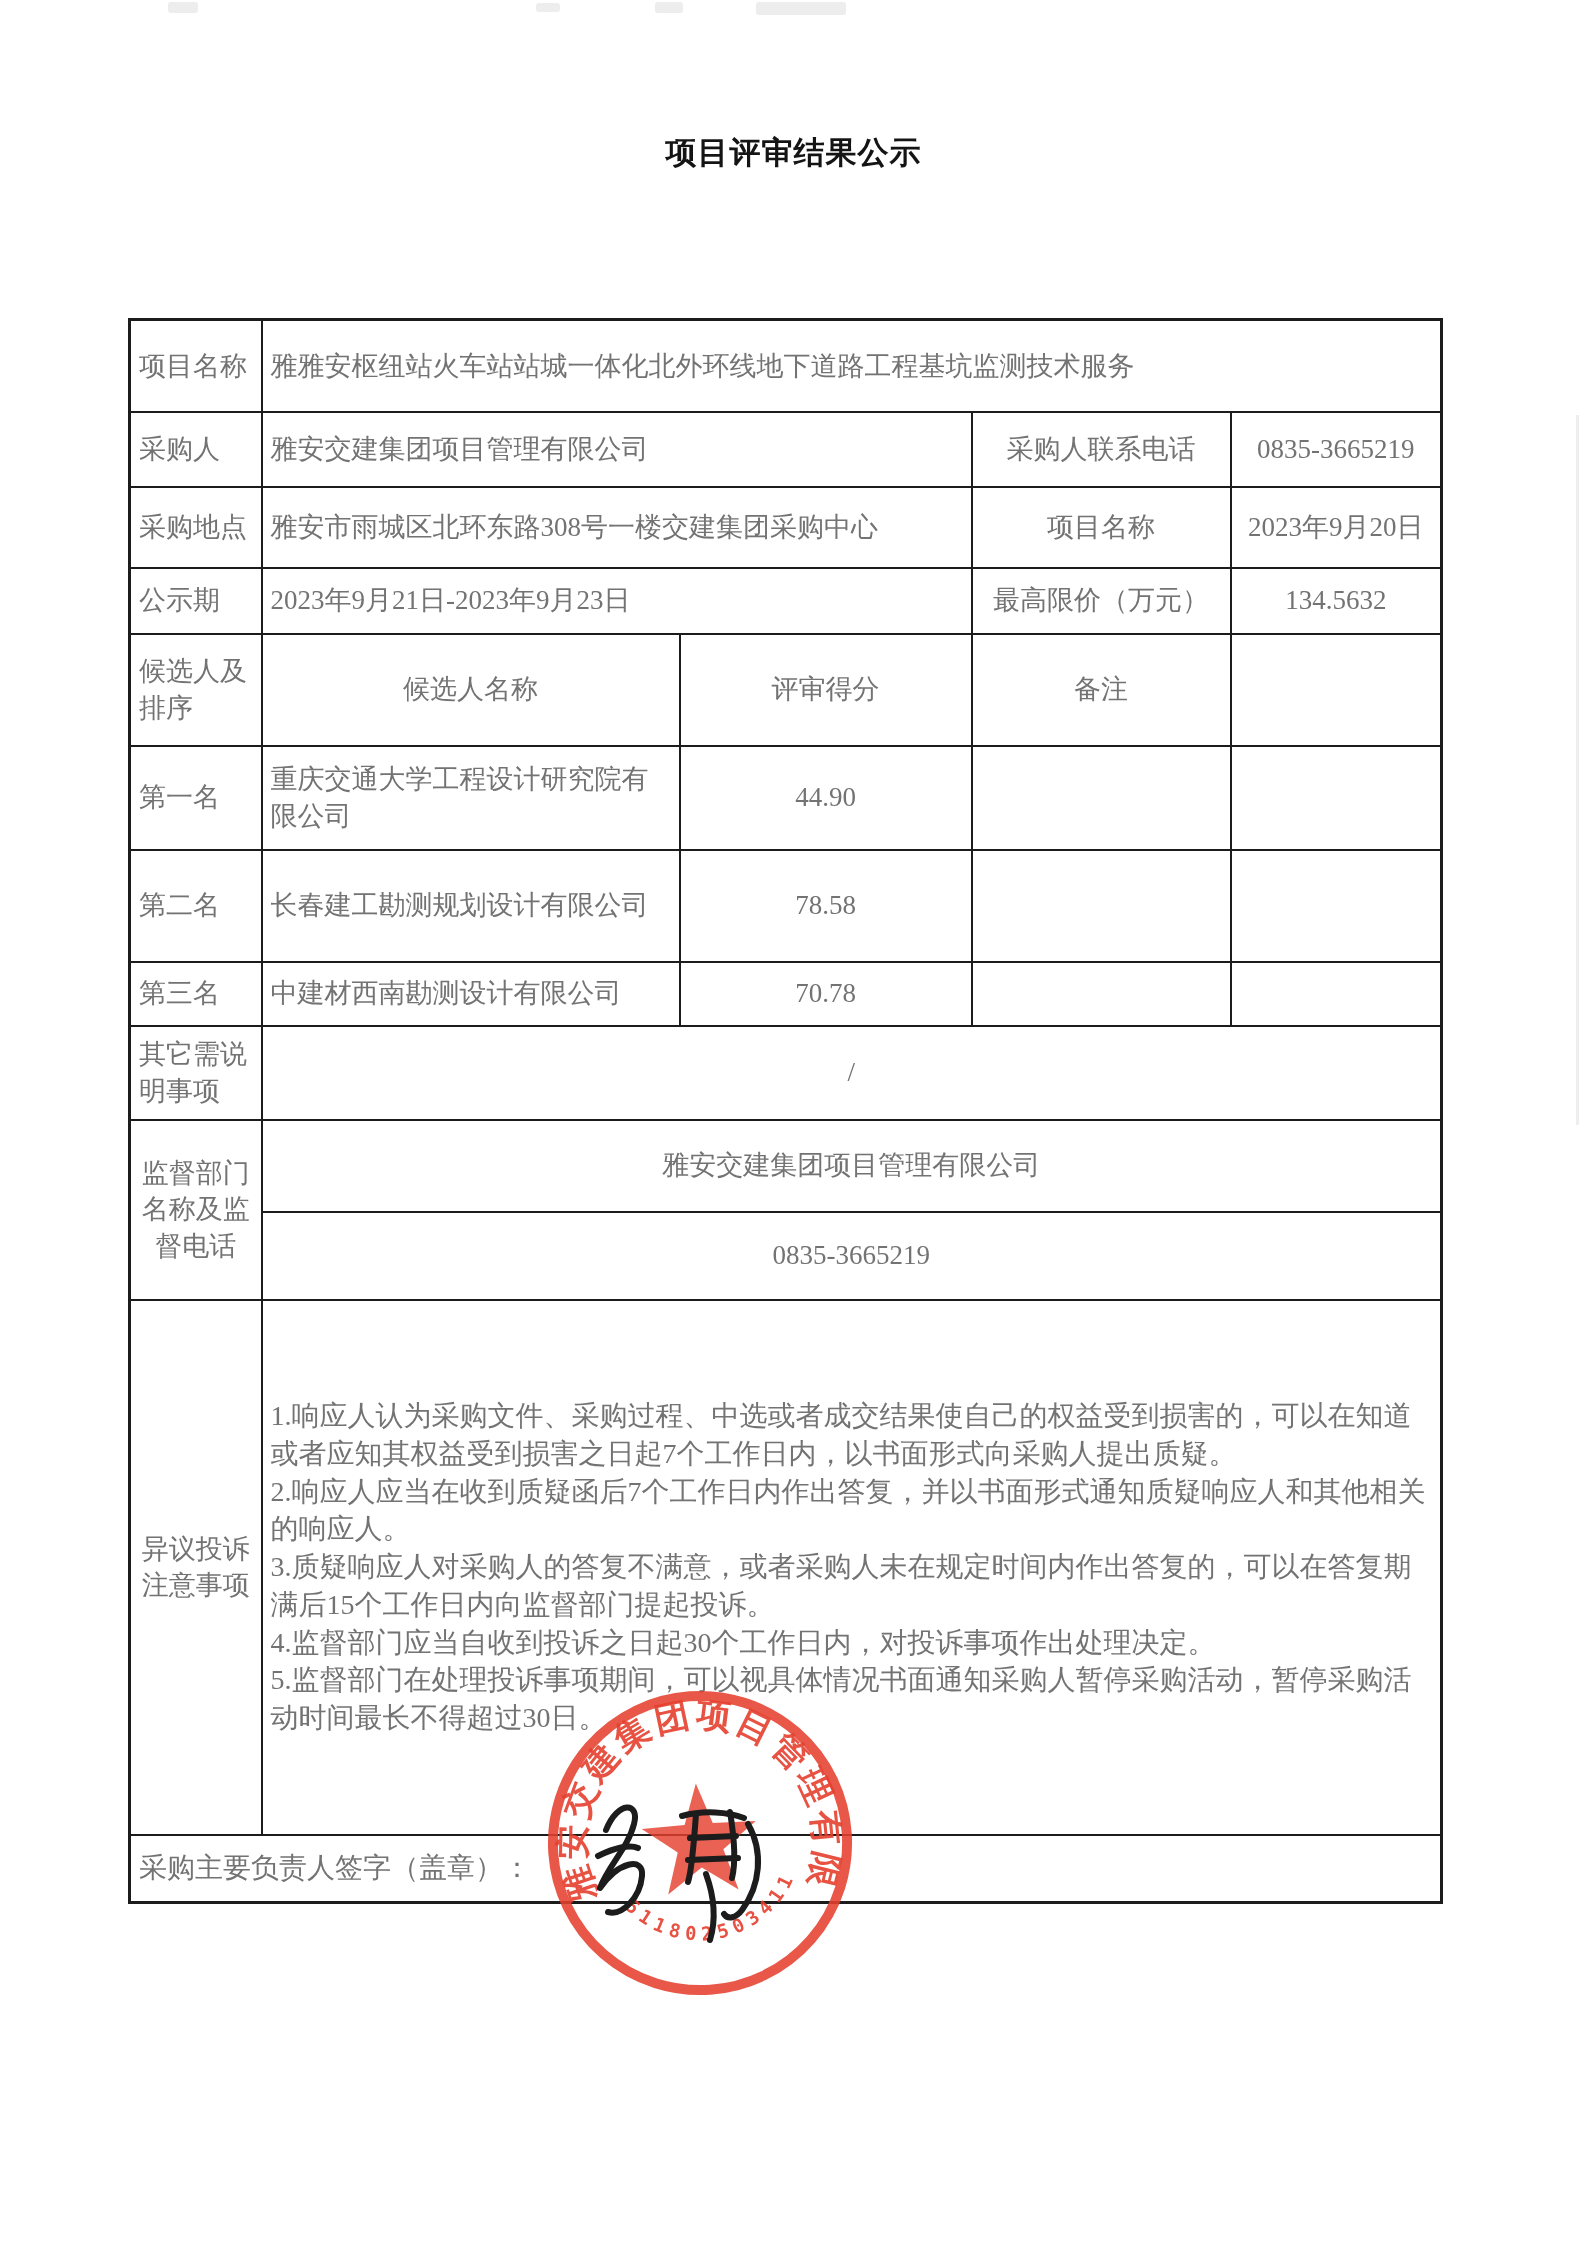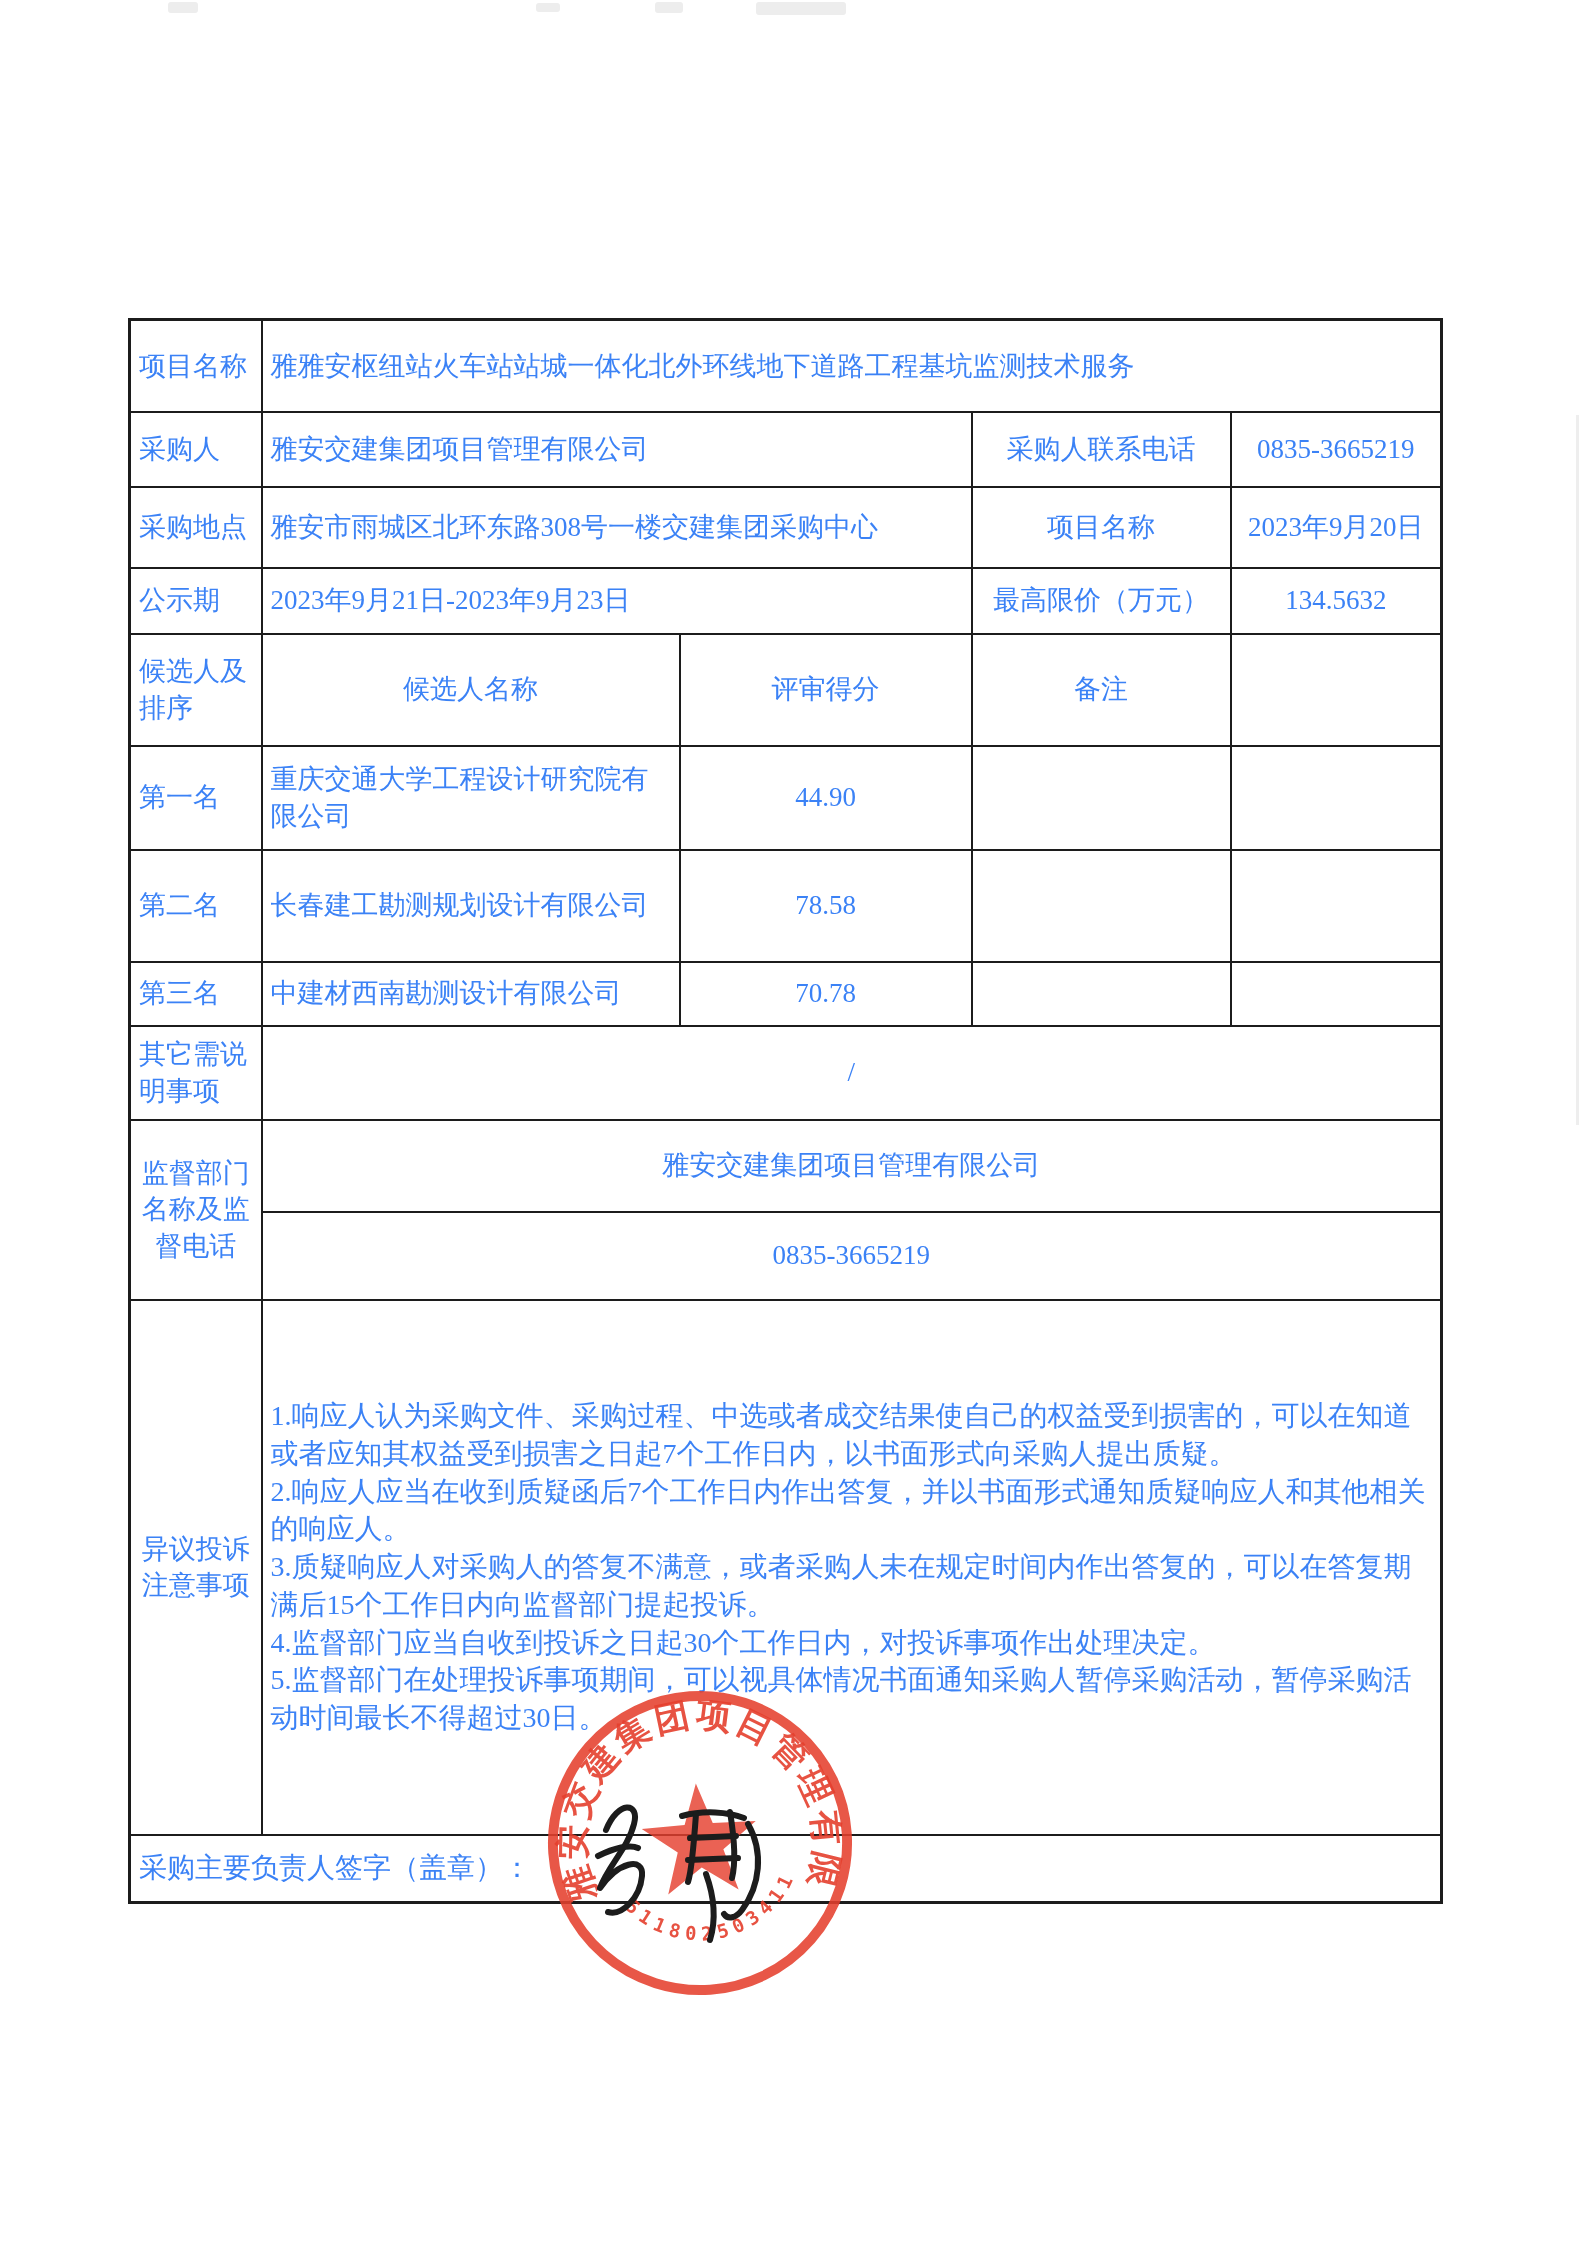--- a/index.html
+++ b/index.html
@@ -24,21 +24,21 @@
     letter-spacing:1px;
     color:#141414;
   }
 
   table.main{
     position:absolute;left:128px;top:318px;
     width:1312px;
     border-collapse:collapse;
     table-layout:fixed;
     font-size:27px;
-    color:#3b82f6;
+    color:#737373;
   }
   table.main{border:3px solid #1c1c1c;}
   table.main td{
     border:2px solid #1c1c1c;
     vertical-align:middle;
     padding:2px 8px;
     line-height:1.35;
     word-break:break-all;
   }
   td.lab{padding:2px 5px;}
@@ -68,20 +68,21 @@
 </head>
 <body>
 
 <div class="smudge" style="left:168px;top:2px;width:30px;height:11px;"></div>
 <div class="smudge" style="left:536px;top:3px;width:24px;height:9px;"></div>
 <div class="smudge" style="left:655px;top:2px;width:28px;height:11px;"></div>
 <div class="smudge" style="left:756px;top:2px;width:90px;height:13px;"></div>
 <div class="edge-shadow"></div>
 
 <div class="doc-title">
+  <div>项目评审结果公示</div>
 </div>
 
 <table class="main">
   <colgroup>
     <col style="width:132px">
       <col style="width:418px">
       <col style="width:292px">
       <col style="width:259px">
       <col style="width:211px">
   </colgroup>

